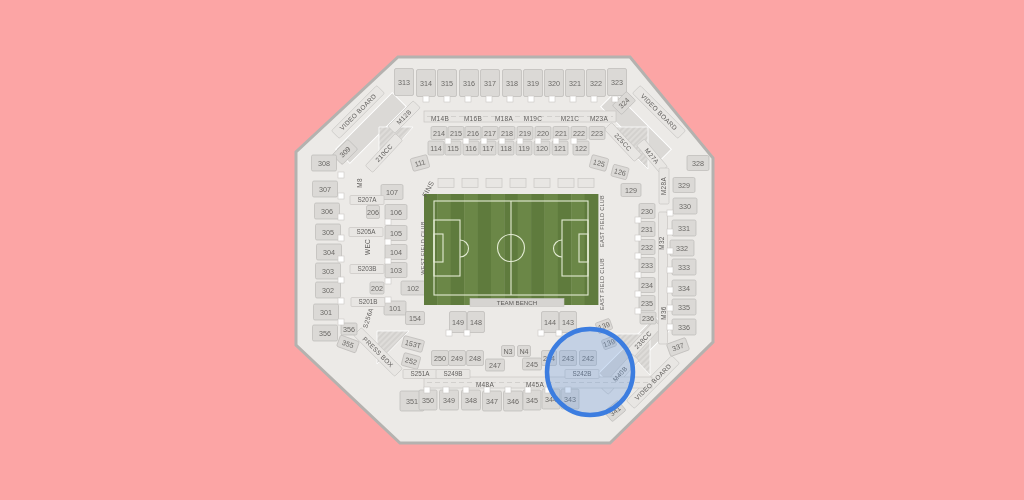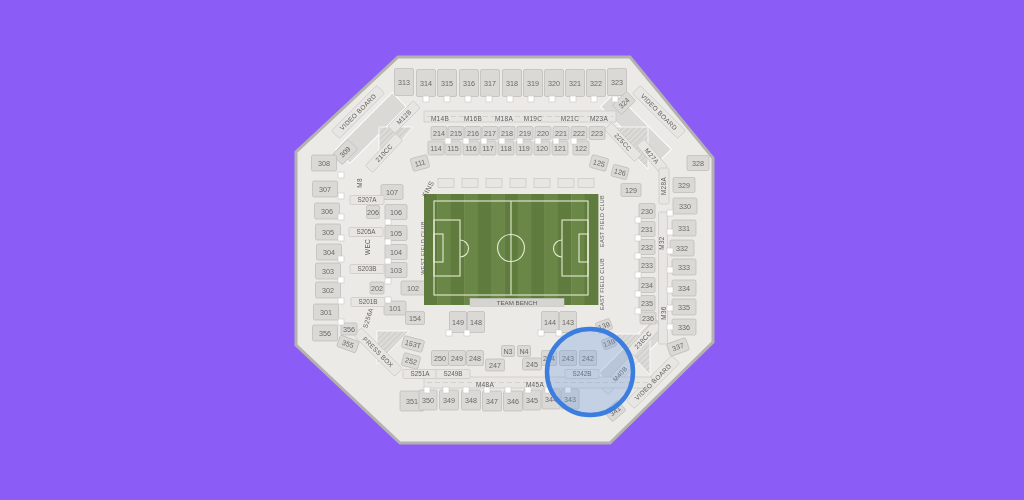--- a/index.html
+++ b/index.html
@@ -3,21 +3,21 @@
 <meta charset="utf-8">
 <style>
   html,body{margin:0;padding:0;}
   body{font-family:"Liberation Sans",sans-serif;}
   .canvas{position:relative;width:1024px;height:500px;background:#f5f4f1;overflow:hidden;}
   svg text{font-family:"Liberation Sans",sans-serif;}
 </style>
 </head>
 <body>
 
-<div class="canvas" style="background: #8b5cf6;">
+<div class="canvas" style="background: #fca5a5;">
   <svg id="map-svg" width="1024" height="500" viewBox="0 0 1024 500">
     <defs>
       <pattern id="hatch" width="4" height="4" patternUnits="userSpaceOnUse" patternTransform="rotate(45)">
         <rect width="4" height="4" fill="#d3d1ce"></rect>
         <rect width="2" height="4" fill="#dedcd9"></rect>
       </pattern>
     </defs>
   <polygon points="398,57 630,57 713,158 713,342 610,443 400,443 296,345 296,152" fill="#eceae7" stroke="#b4b2af" stroke-width="3"></polygon>
       <g transform="rotate(-45 371 128)">
         <rect x="331" y="118" width="80" height="20" fill="#dbd9d6" stroke="#ffffff" stroke-width="1"></rect>

